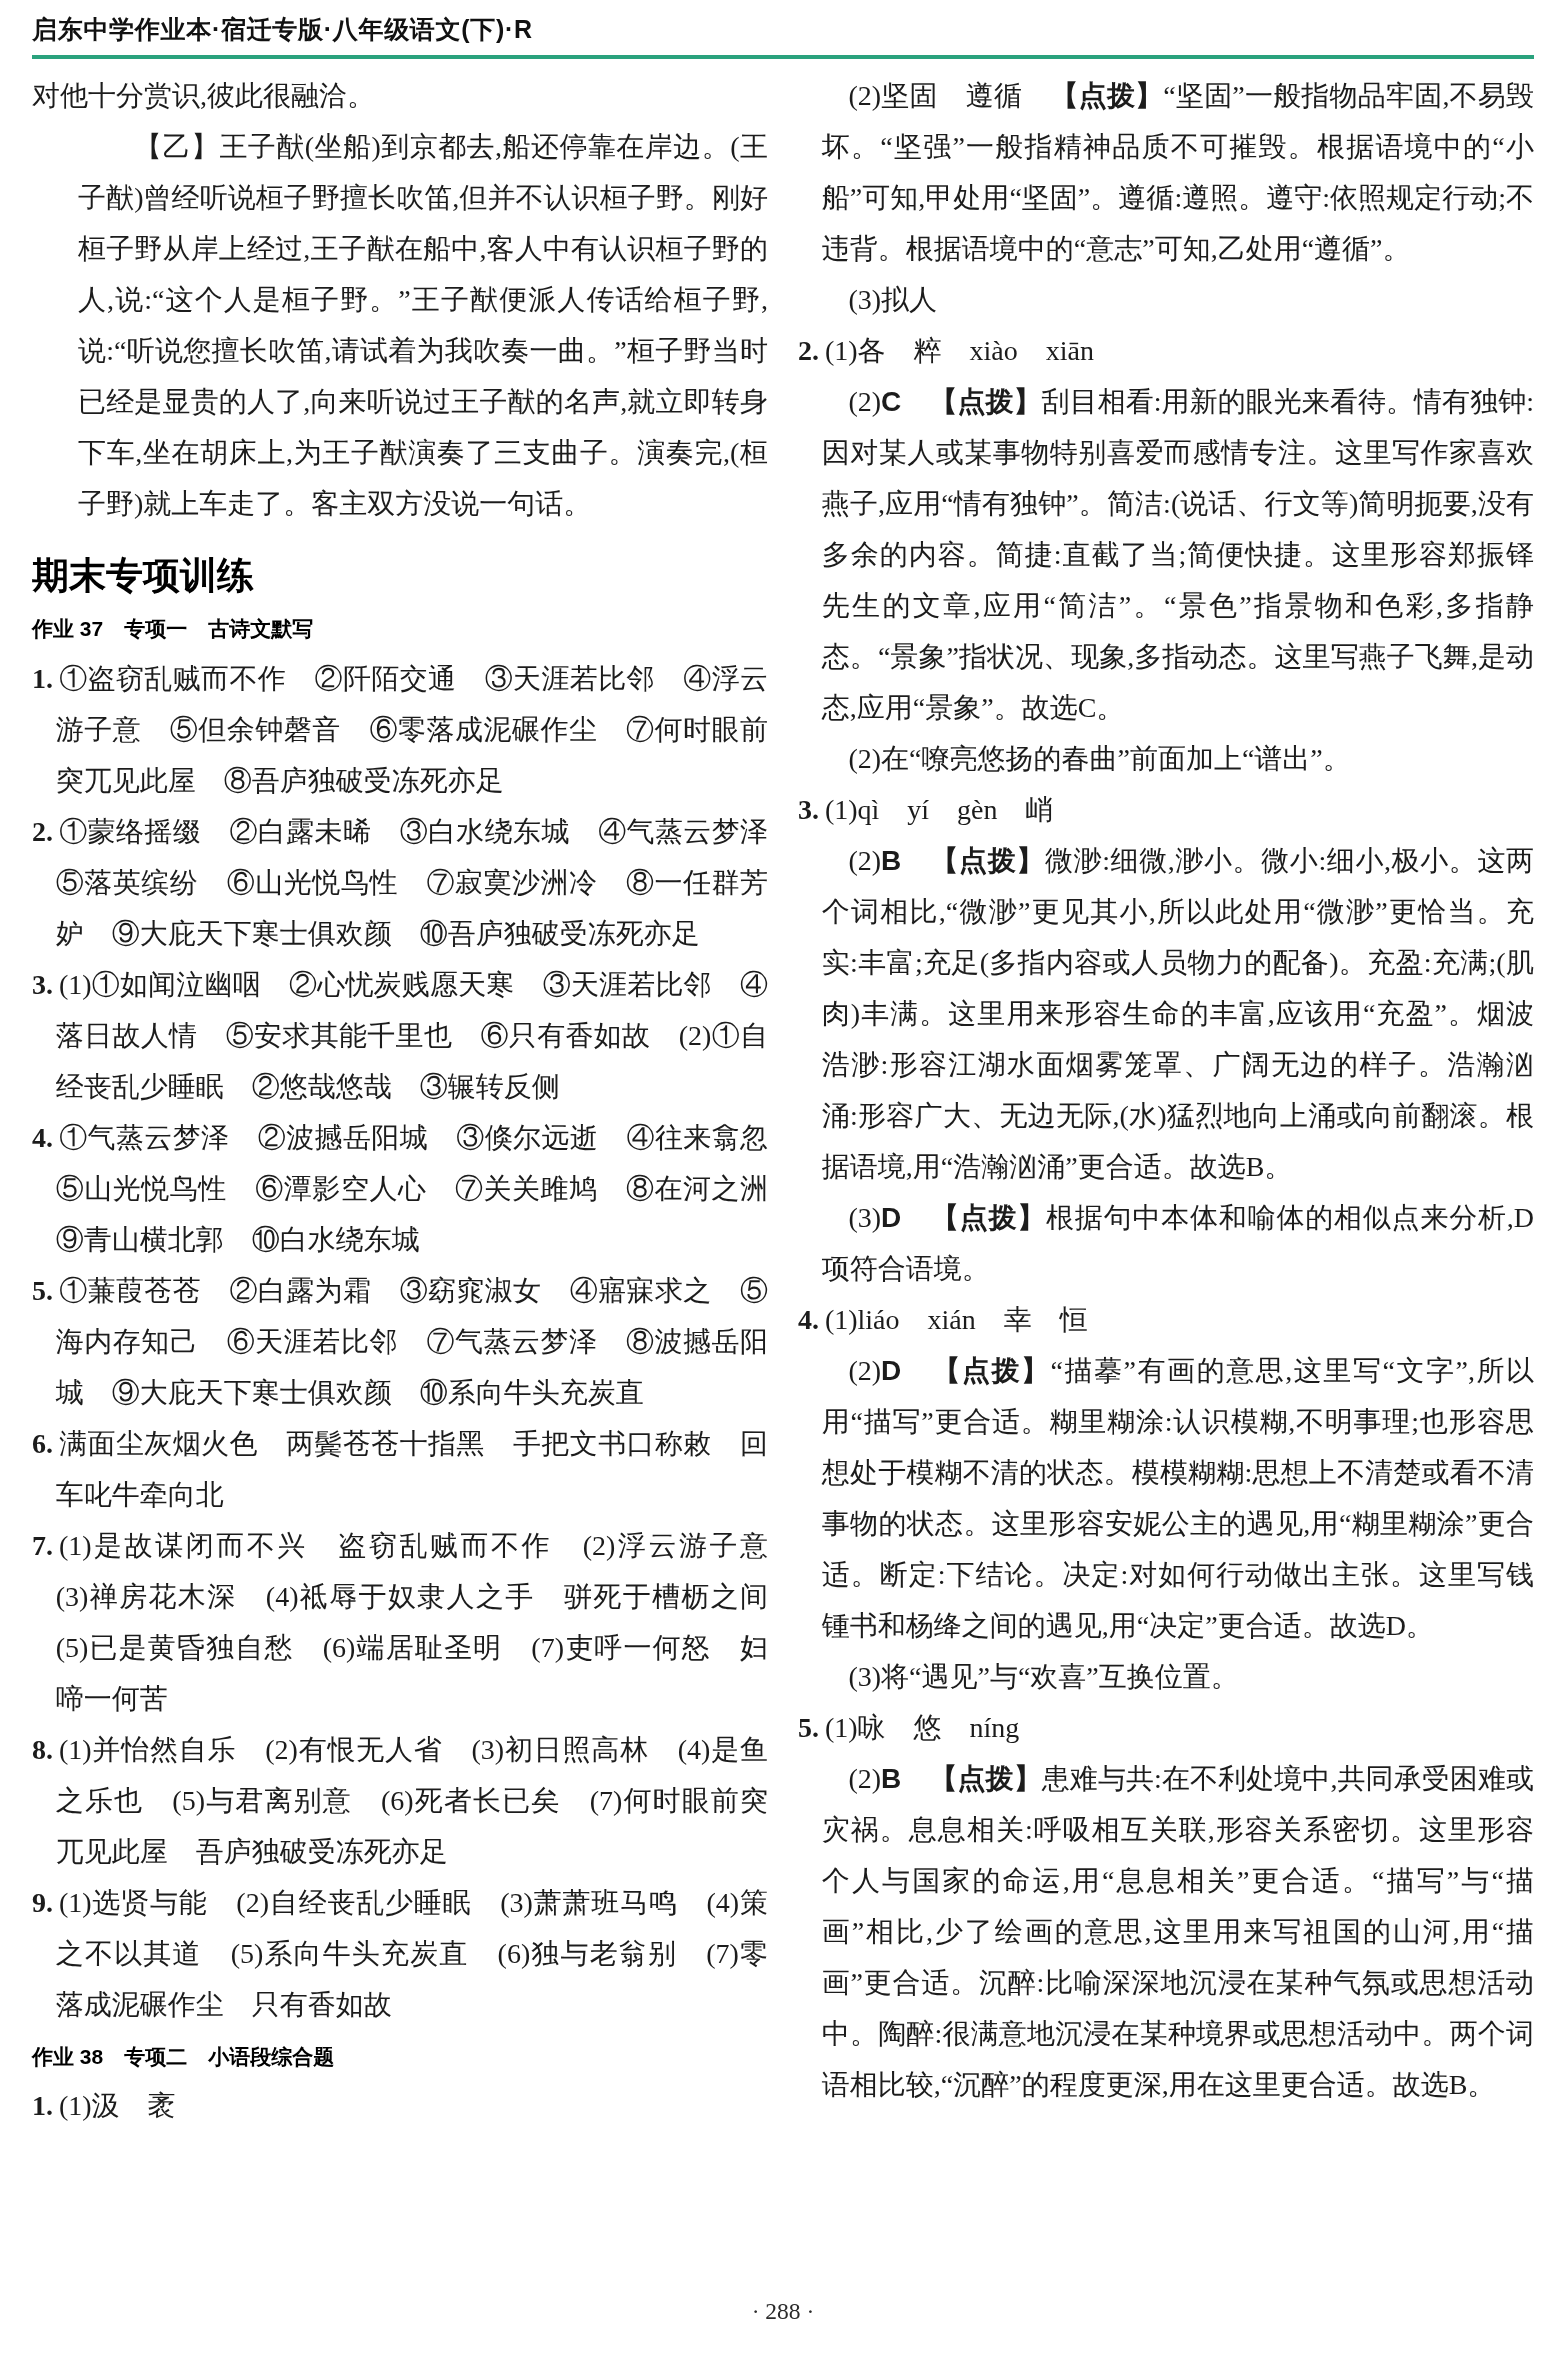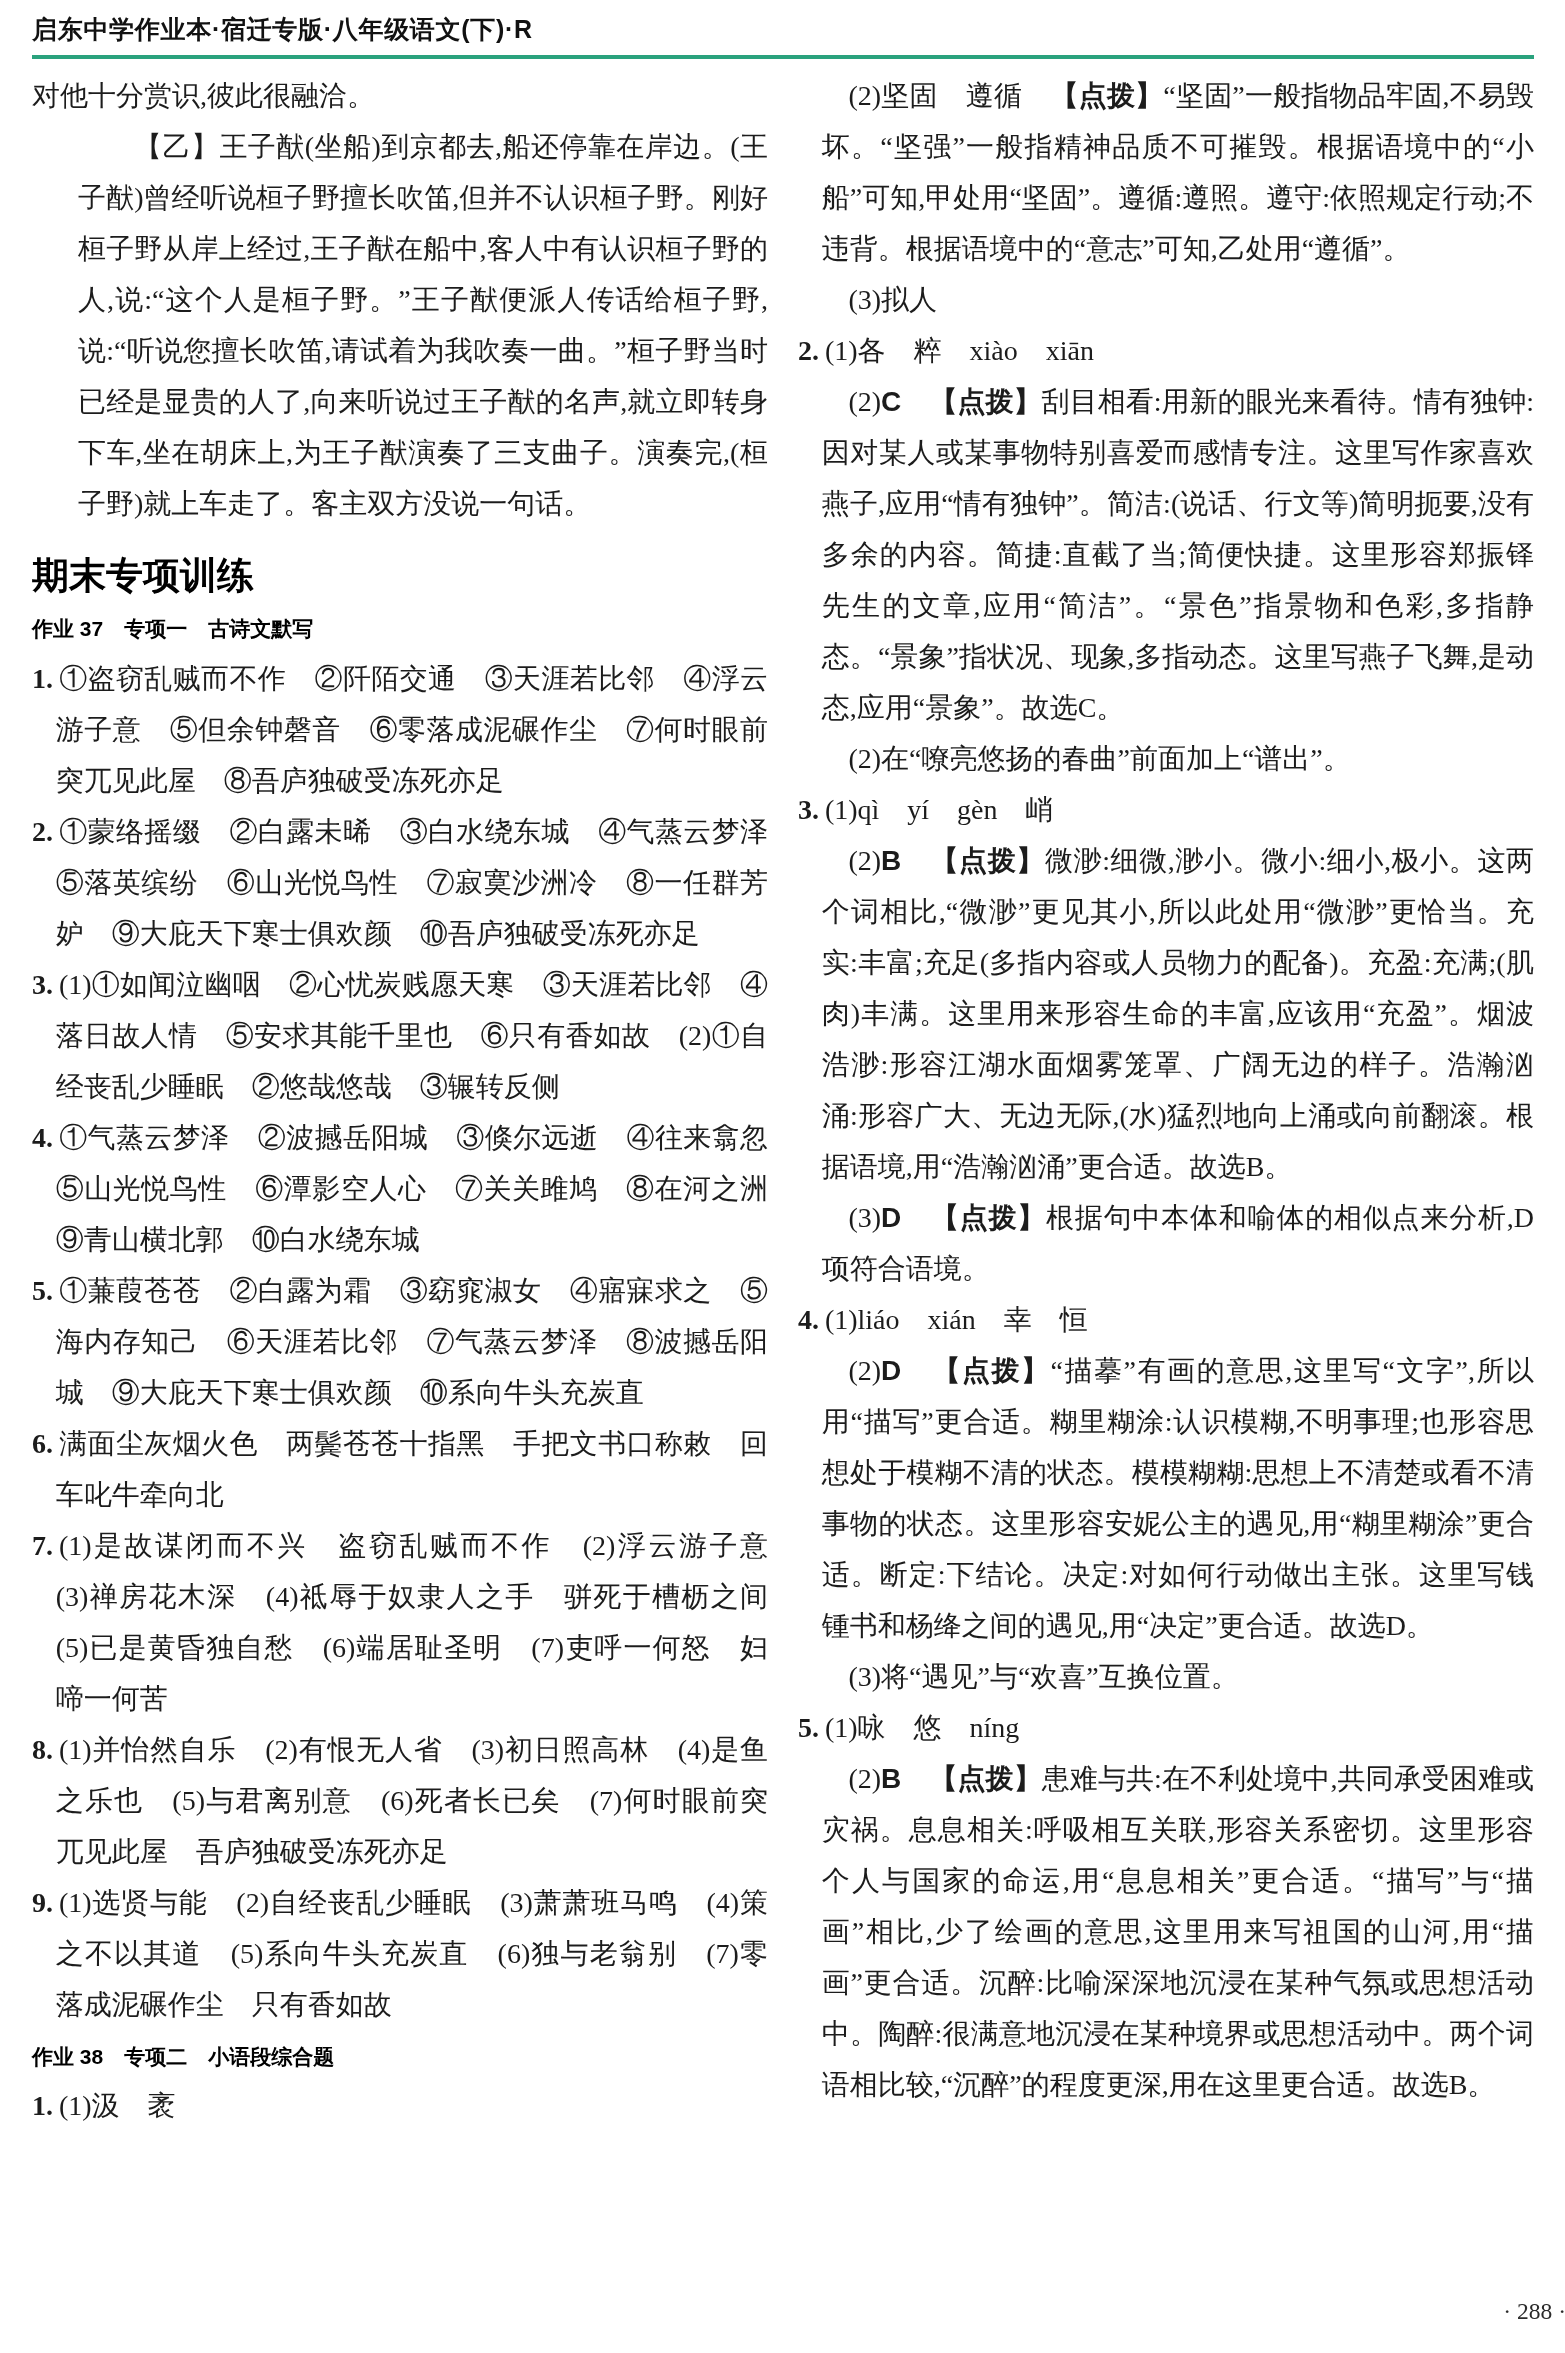--- a/index.html
+++ b/index.html
@@ -49,21 +49,21 @@
   .num { font-weight: 700; padding-right: 5.9px; }
   .em {
     font-family: "Liberation Sans", "DejaVu Sans", sans-serif;
     font-weight: 700;
   }
   .footer {
     position: absolute;
     left: 0;
     right: 0;
     bottom: 29px;
-    text-align: right;
+    text-align: center;
     font-size: 23.5px;
     color: #2b2b2b;
     font-family: "Liberation Serif", "DejaVu Serif", serif;
   }
 </style>
 </head>
 <body>
 
 <div class="page">
   <div class="header">

